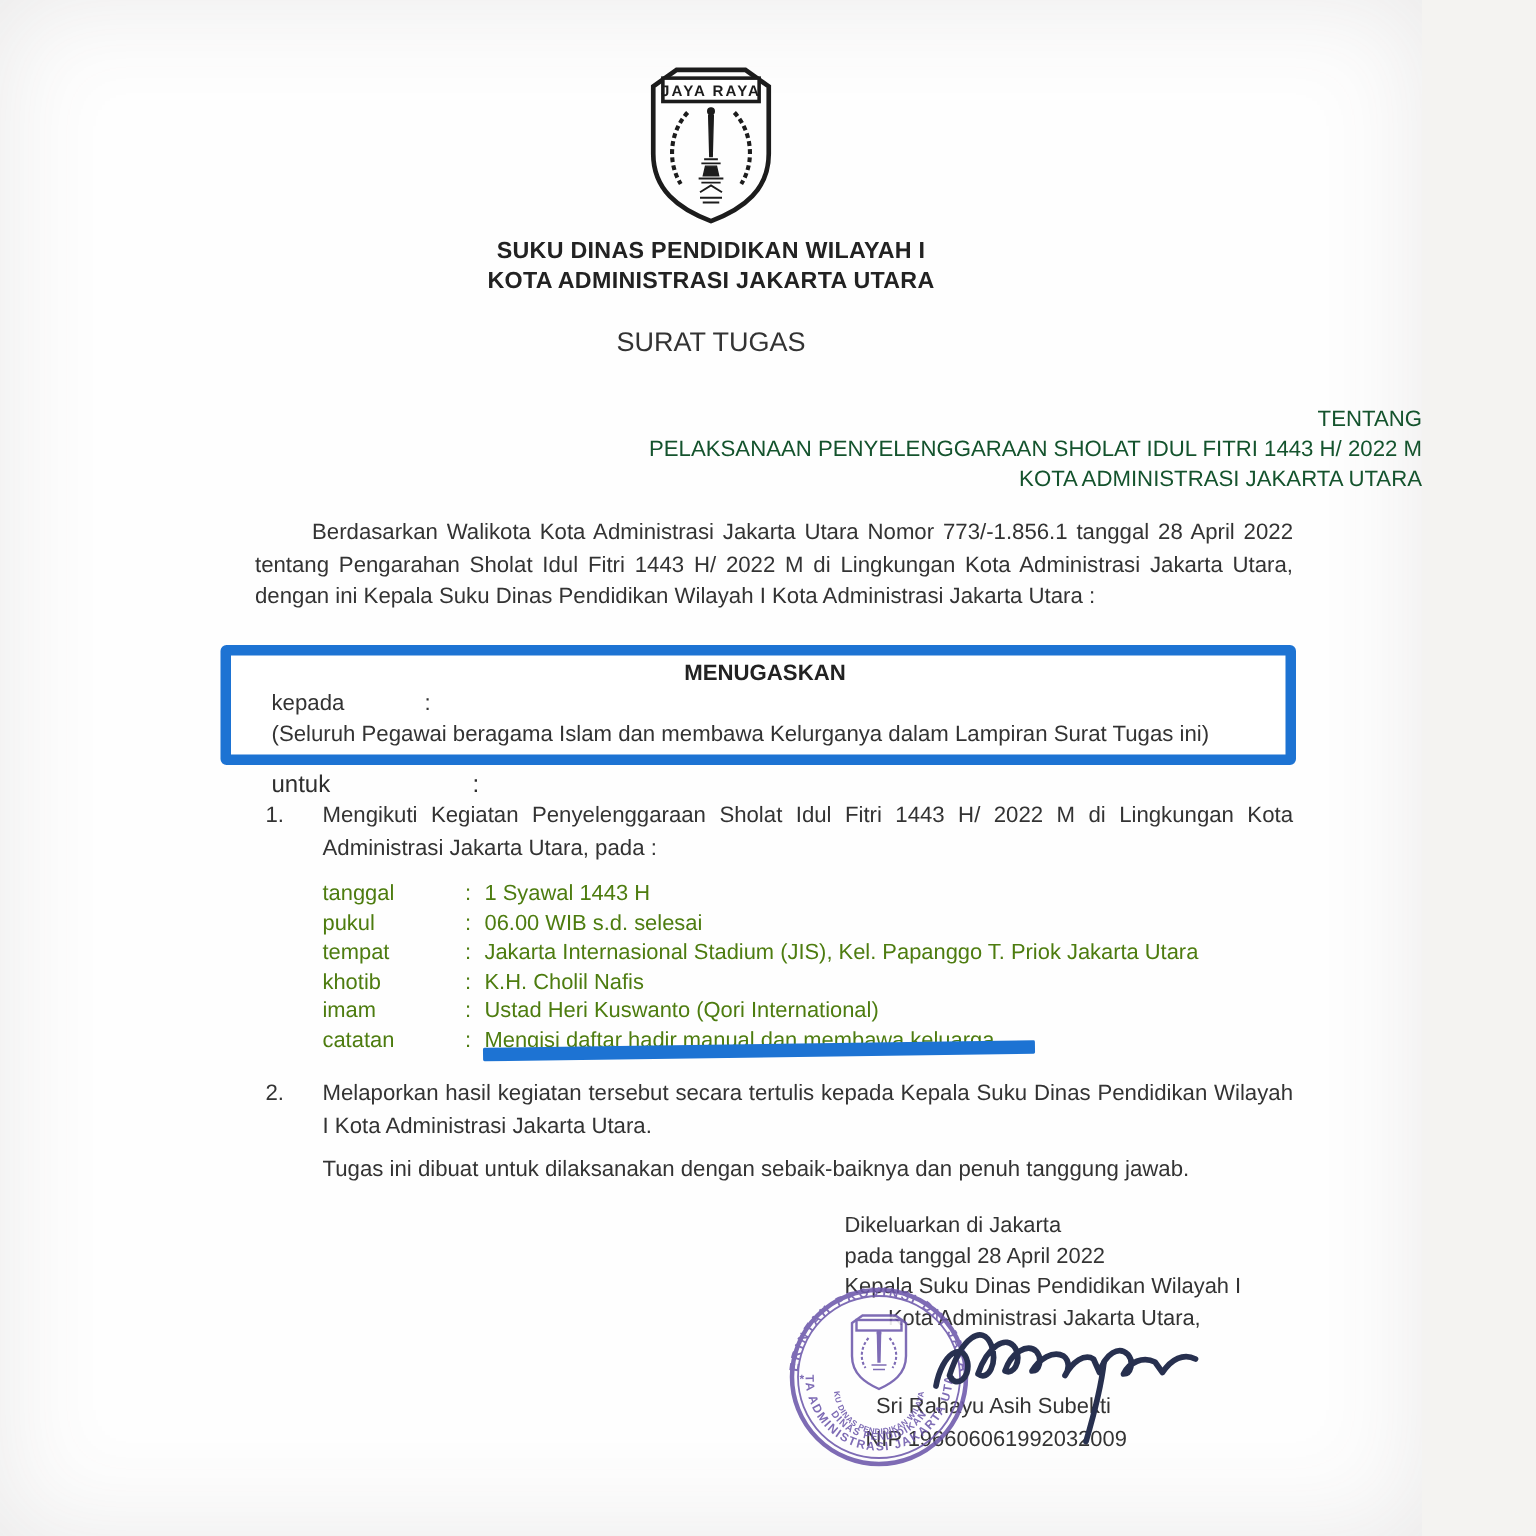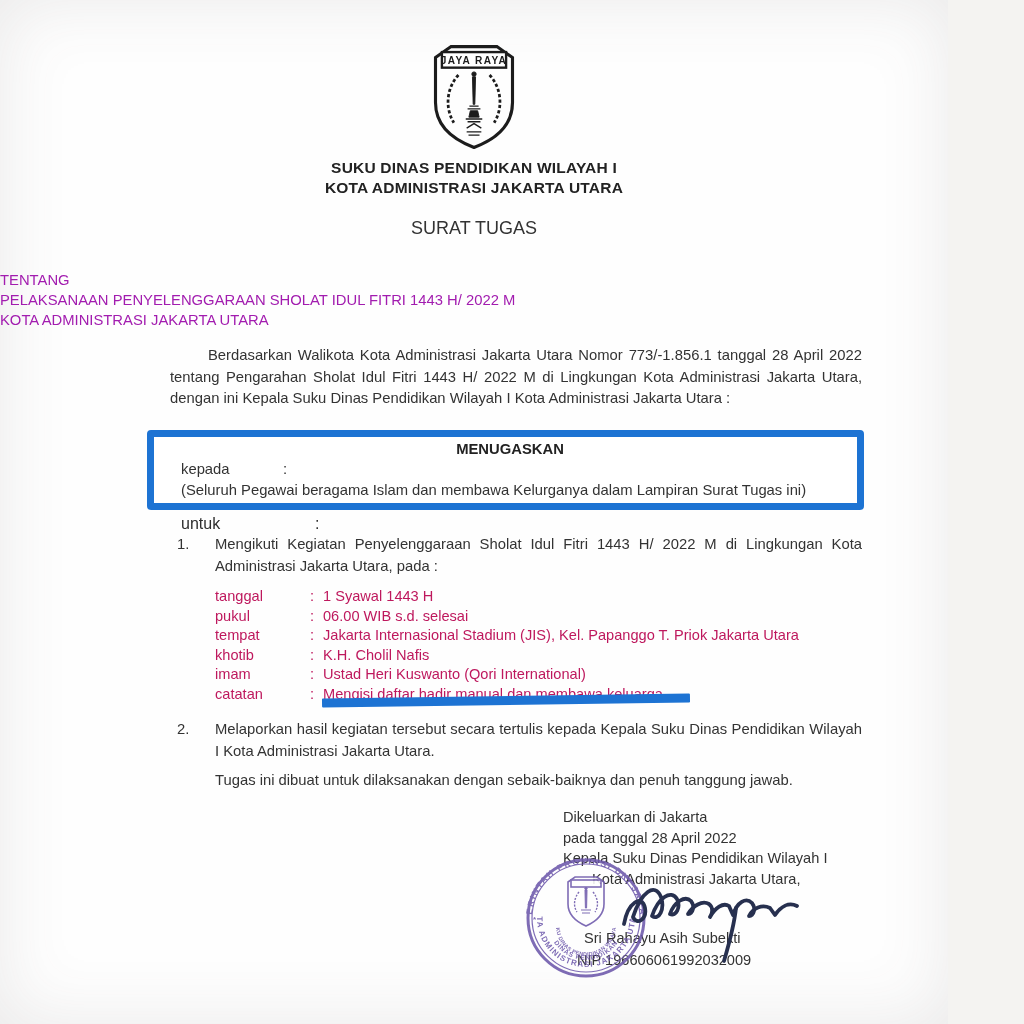--- a/index.html
+++ b/index.html
@@ -26,22 +26,22 @@
   .emblem .banner{fill:#fff;stroke:#1c1c1c;stroke-width:2.6;}
   .emblem .motto{font-size:11px;font-weight:bold;letter-spacing:1.5px;fill:#1c1c1c;}
   .emblem .mono{fill:#1c1c1c;stroke:#1c1c1c;}
   .emblem .wreath{fill:none;stroke:#1c1c1c;stroke-width:3;stroke-dasharray:3.5 2.4;}
   .emblem .thin{stroke:#1c1c1c;stroke-width:1.4;fill:none;}
 
   .org{position:absolute;top:158px;left:0;width:100%;text-align:center;
        font-weight:bold;font-size:15.5px;line-height:20px;color:#222;letter-spacing:.2px;}
   .doctitle{position:absolute;top:219px;left:0;width:100%;text-align:center;
        font-size:18px;line-height:19px;color:#333;}
-  .tentang{position:absolute;top:270px;left:0;width:100%;text-align:left;
-       font-size:14.8px;line-height:20px;color:#a21caf;}
+  .tentang{position:absolute;top:270px;left:0;width:100%;text-align:right;
+       font-size:14.8px;line-height:20px;color:#14532d;}
 
   
   .opening{
     position:absolute;left:170px;top:345px;width:692px;margin:0;
     font-size:14.8px;line-height:21.5px;text-align:justify;text-indent:38px;color:#333;
   }
   .bluebox{
     position:absolute;left:147px;top:430px;width:717px;height:80px;box-sizing:border-box;
     border:7px solid var(--accent-blue);border-radius:4px;background:#fff;
     padding:2px 18px 0 27px;font-size:14.8px;color:#333;
@@ -53,21 +53,21 @@
 
   .untuk{position:absolute;left:181px;top:513px;gap:32px;}
   .untuk .kl{width:102px;flex:0 0 102px;}
 
   .task{position:absolute;left:177px;width:685px;display:flex;font-size:14.8px;line-height:21.5px;color:#333;}
   .task .num{flex:0 0 38px;}
   .task .ttext{flex:1;text-align:justify;}
   .task1{top:534px;}
   .task2{top:719px;}
 
-  .details{position:absolute;left:215px;top:587px;width:648px;font-size:14.6px;color:#be185d;}
+  .details{position:absolute;left:215px;top:587px;width:648px;font-size:14.6px;color:#4d7c0f;}
   .drow{display:flex;line-height:19.6px;}
   .drow .dl{flex:0 0 95px;}
   .drow .dc{flex:0 0 13px;}
   .marker-underline{
     position:absolute;left:322px;top:696px;width:368px;height:9px;
     background:var(--accent-blue);transform:rotate(-.8deg);border-radius:1px;
   }
 
   .closing{position:absolute;left:215px;top:770px;width:647px;margin:0;
     font-size:14.8px;line-height:21px;color:#333;}

